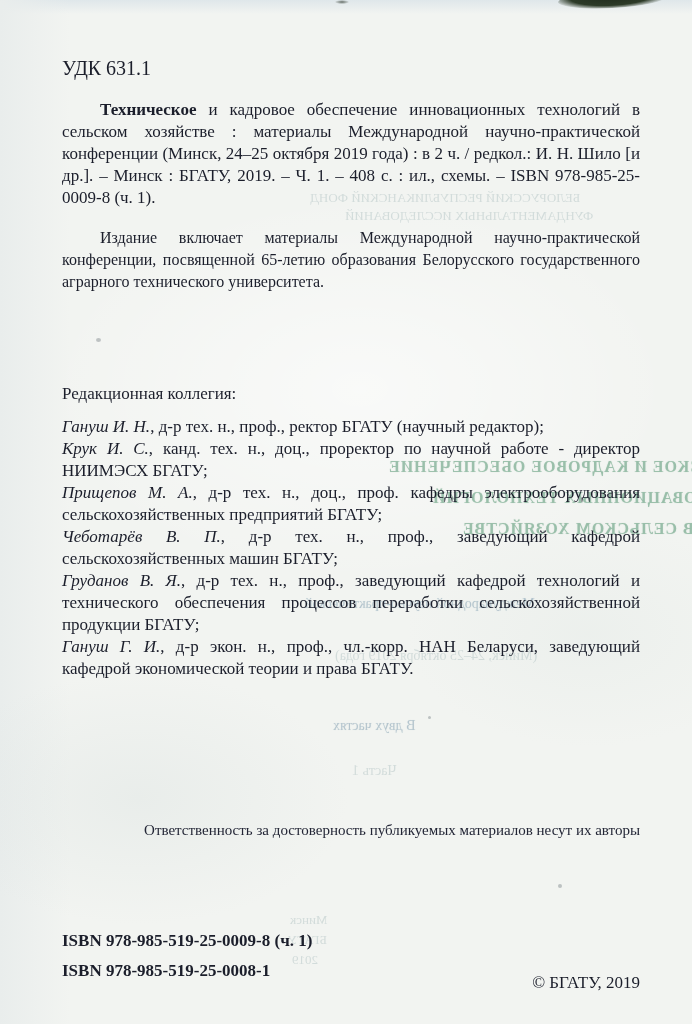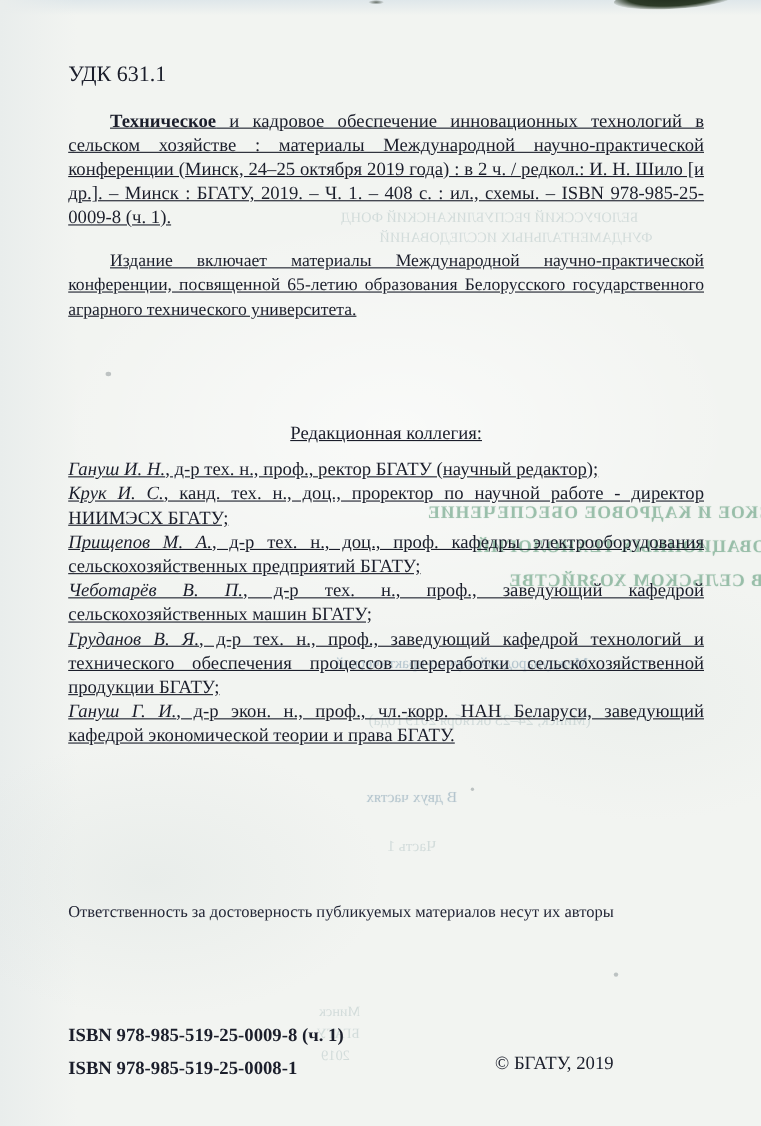--- a/index.html
+++ b/index.html
@@ -20,29 +20,29 @@
       #f2f4f1;
     color: #1b1e2b;
     overflow: hidden;
   }
   .abs { position: absolute; }
   .txt { font-size: 17px; line-height: 22px; text-align: justify; }
   .indent { text-indent: 38px; }
   p { margin: 0; }
 
   .udk { font-size: 20px; }
-  .col { left: 62px; width: 578px; text-decoration: underline; }
+  .col { left: 62px; width: 578px; }
 
-  .heading-center { text-align: center; font-size: 17px; }
+  .heading-center { text-align: left; font-size: 17px; }
   .entry .name { font-style: italic; }
 
-  .responsibility { font-size: 15px; text-align: left; color: #232636; }
+  .responsibility { font-size: 15px; text-align: right; color: #232636; }
 
   .isbn-block { font-weight: bold; font-size: 17px; line-height: 30px; font-family: Liberation Serif, serif; }
-  .copyright { font-size: 17px; text-align: left; }
+  .copyright { font-size: 17px; text-align: right; margin-top: 16px; }
 
   
   .bleed {
     position: absolute;
     transform: scaleX(-1);
     white-space: nowrap;
     pointer-events: none;
     font-family: "Liberation Serif", "DejaVu Serif", serif;
   }
   .bleed-caps-green {

